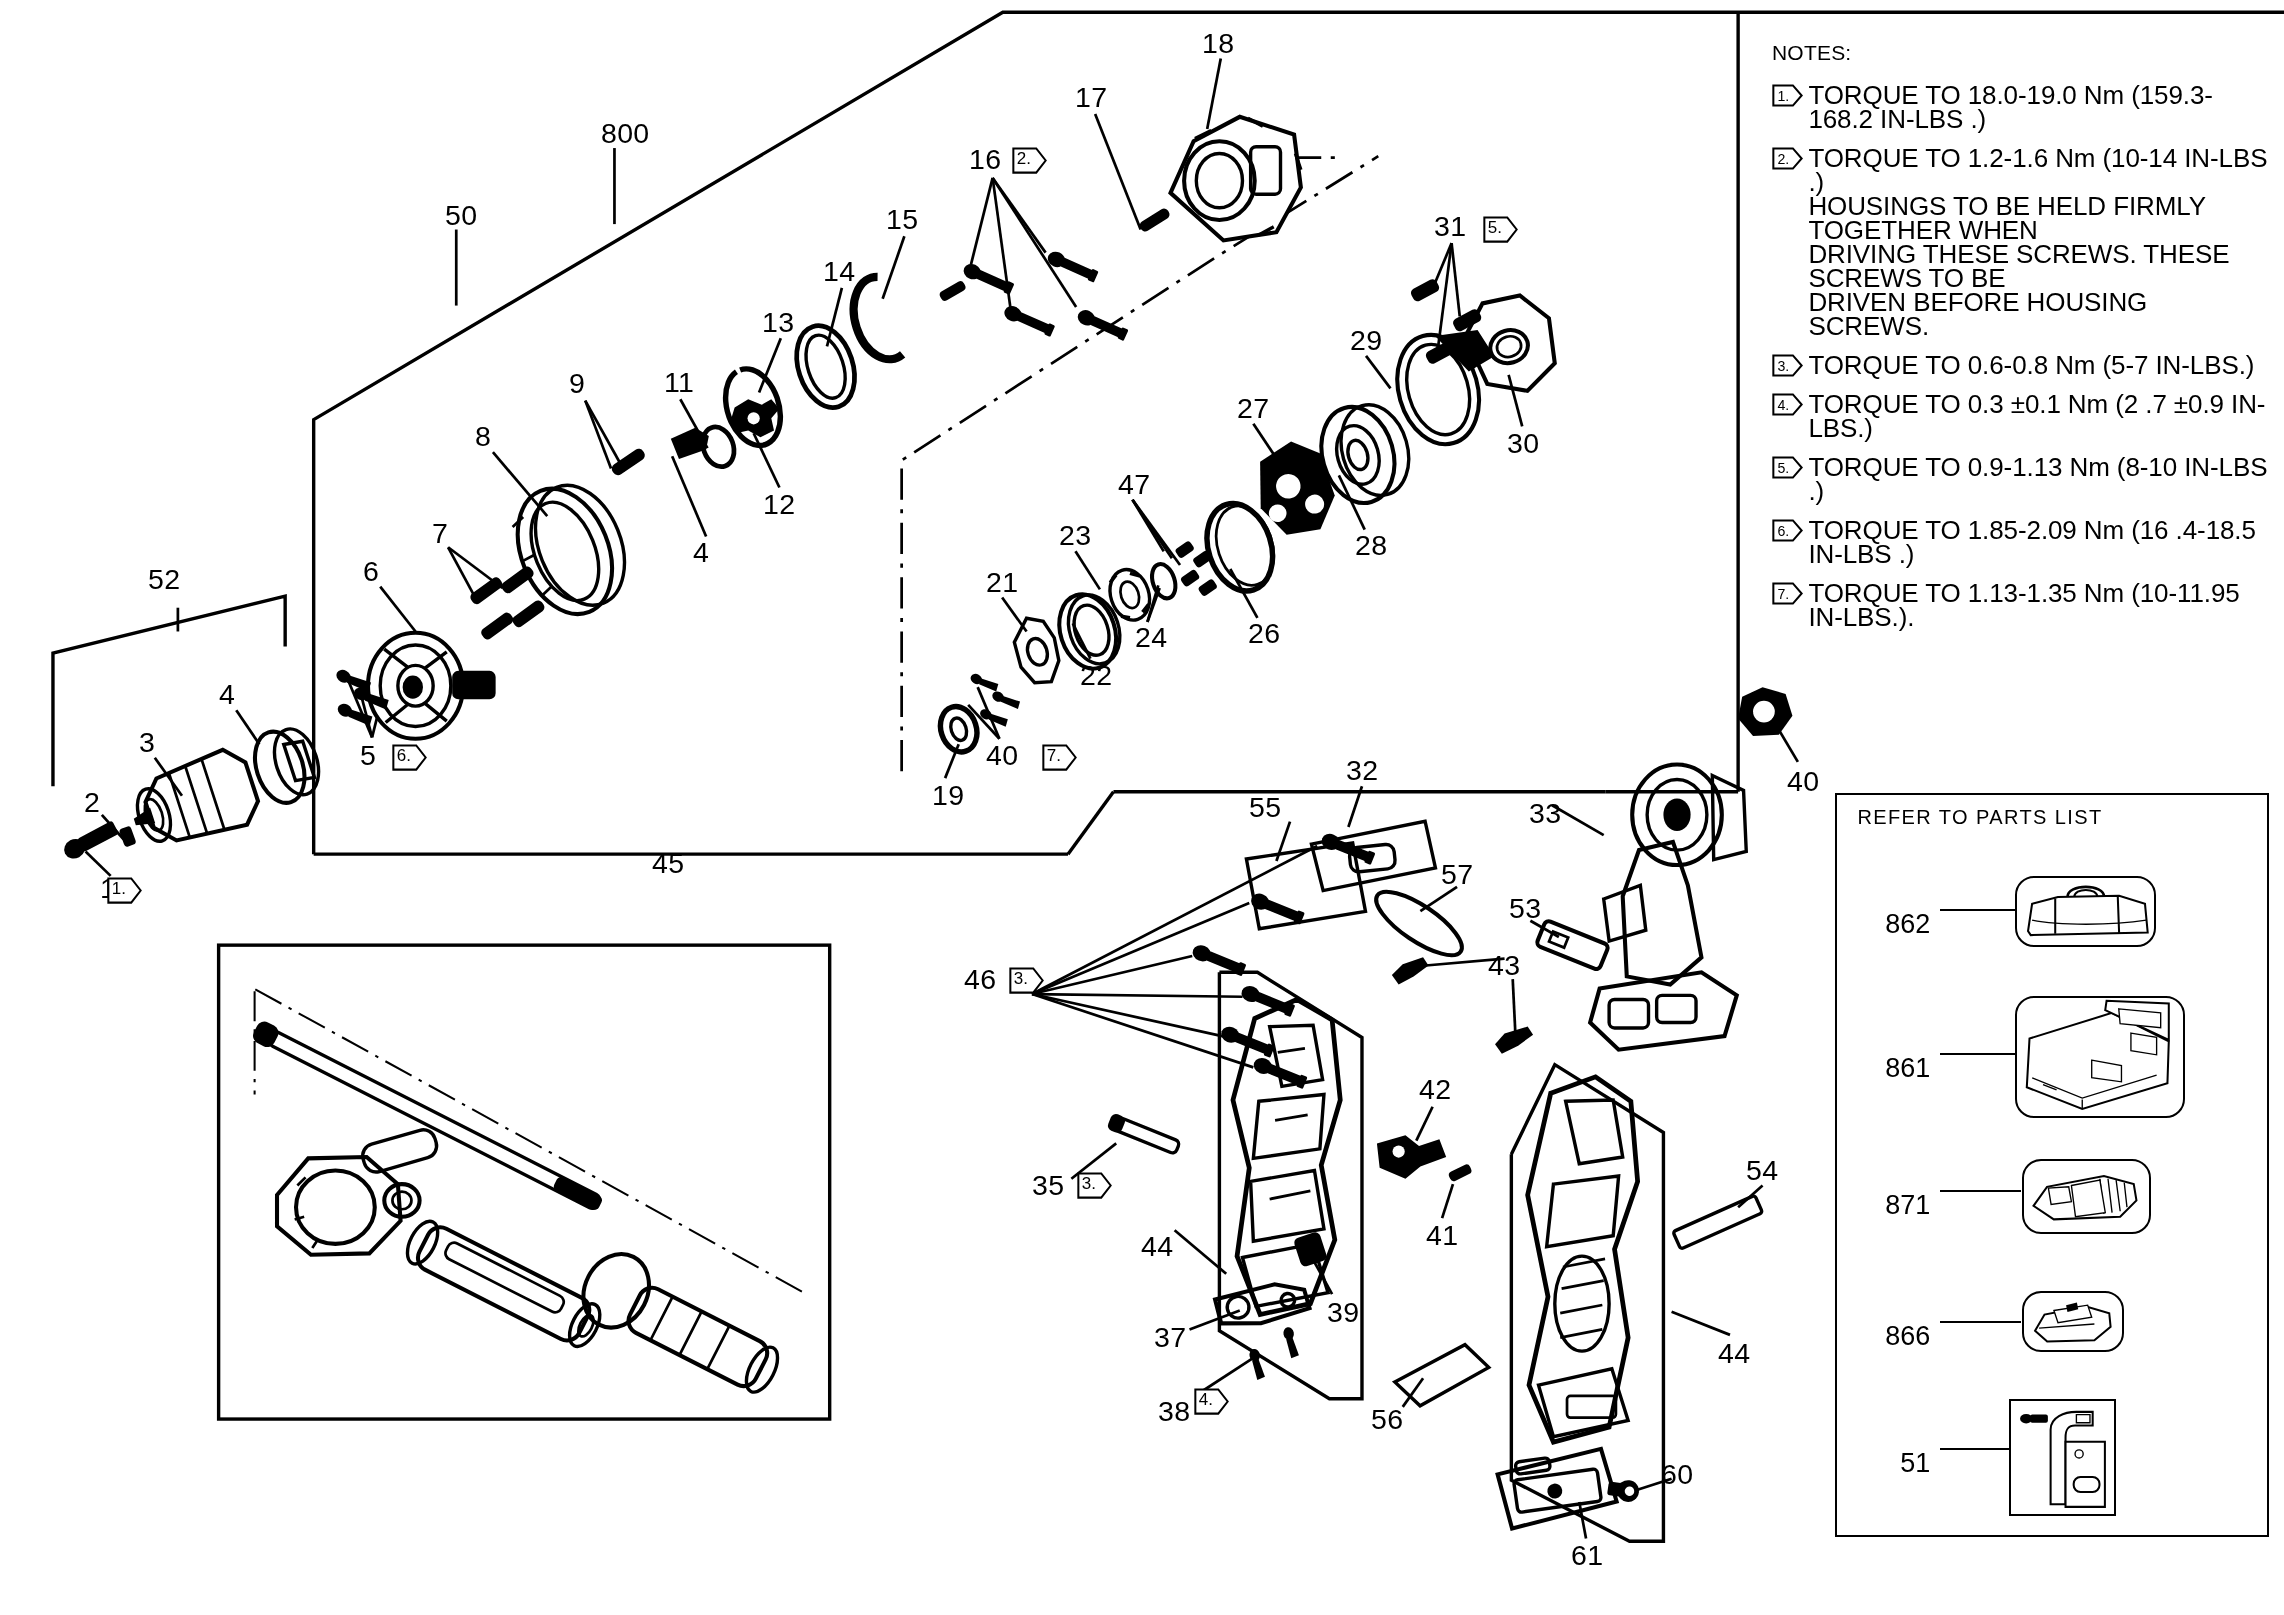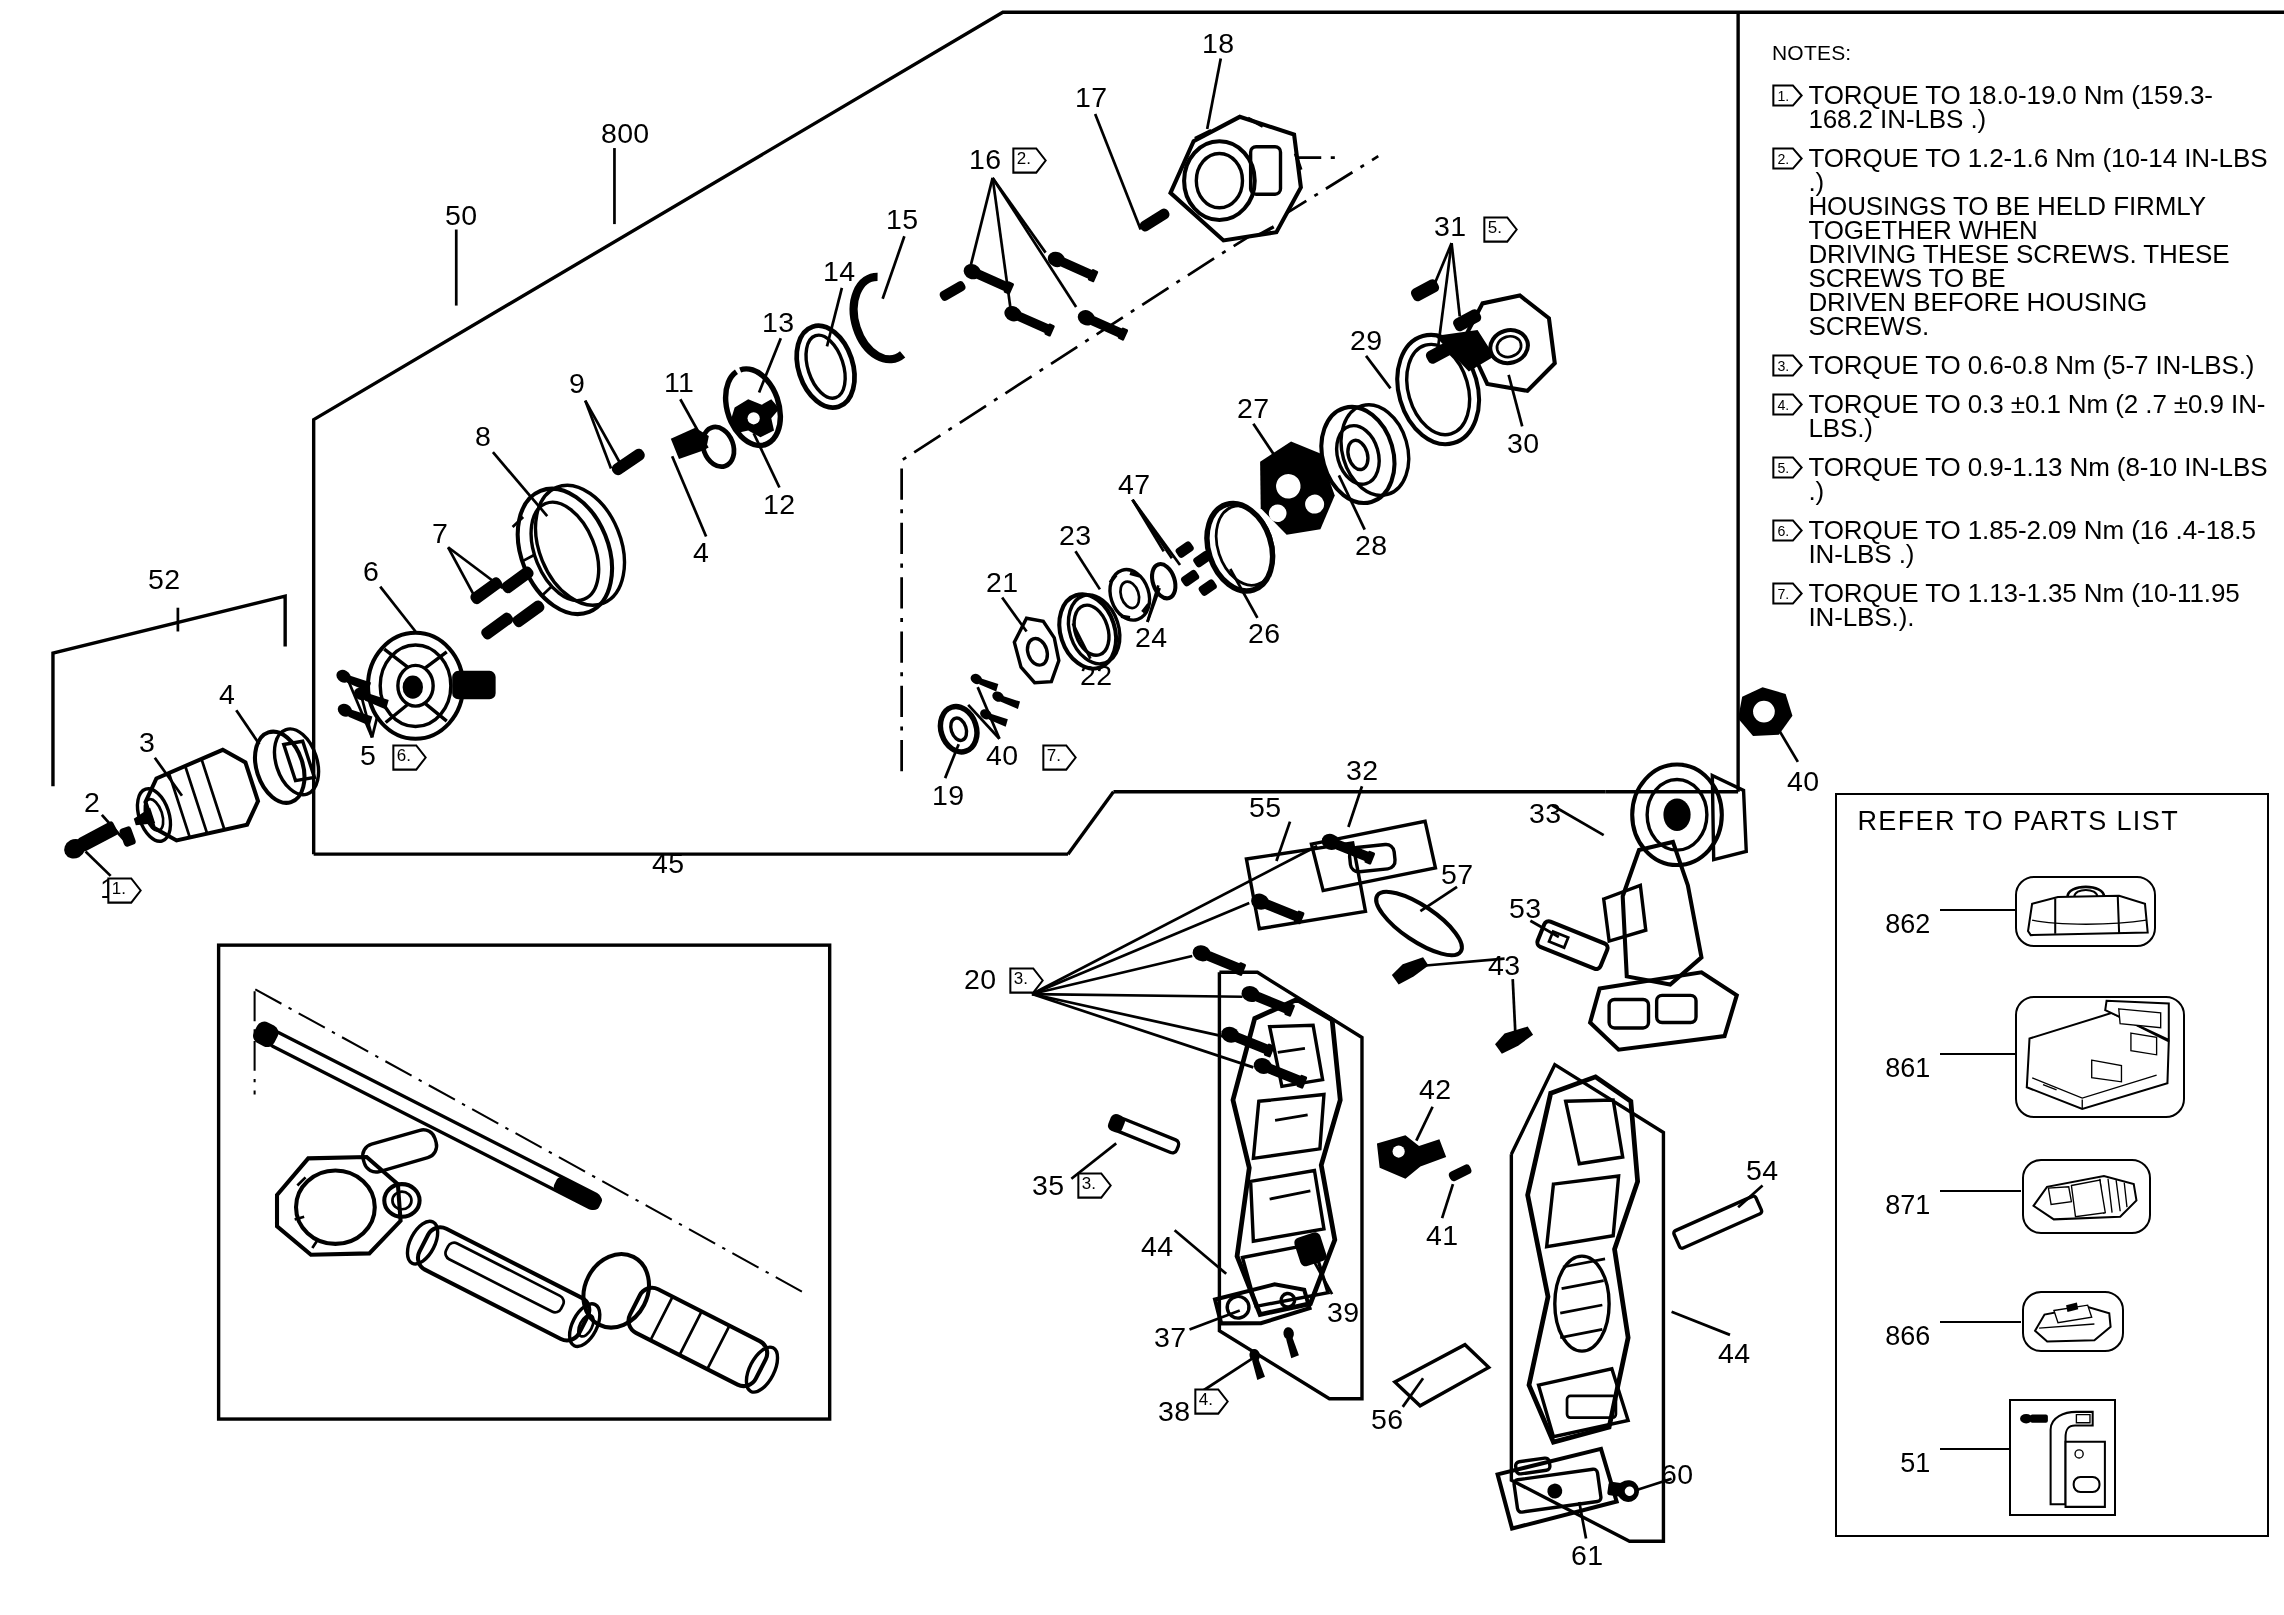--- a/index.html
+++ b/index.html
@@ -17,21 +17,21 @@
   
   #notes{position:absolute;left:1772px;top:41px;width:502px;}
   #notes .ntitle{font-size:21px;margin-bottom:17.7px;letter-spacing:0.2px;}
   .noterow{position:relative;display:flex;margin-bottom:15px;}
   .noterow .nflag{position:relative;flex:0 0 auto;width:31px;height:23px;margin-right:5.4px;margin-top:1.4px;}
   .noterow .ntext{font-size:26px;line-height:24px;letter-spacing:-0.1px;}
 
   
   #partsbox{position:absolute;left:1835px;top:793px;width:430px;height:740px;
             border:2.7px solid #000;background:#fff;}
-  #partsbox .pbtitle{position:absolute;left:20.4px;top:11px;font-size:27px;letter-spacing:1.4px;}
+  #partsbox .pbtitle{position:absolute;left:20.4px;top:11px;font-size:20px;letter-spacing:1.4px;}
   .prow{position:absolute;display:flex;align-items:flex-start;}
   .prow .plabel{font-size:27px;width:81px;text-align:right;}
   .prow .pline{height:2px;background:#000;margin:0 0 0 9.5px;}
   .pthumb{position:absolute;border:2px solid #000;background:#fff;box-sizing:border-box;}
   .pthumb.round{border-radius:19px;}
   svg.ov{position:absolute;left:0;top:0;width:2284px;height:1616px;overflow:visible;pointer-events:none;}
 </style>
 </head>
 <body>
 
@@ -602,21 +602,21 @@
     <div class="num big" style="left:986px;top:741px">40</div>
     <div class="num big" style="left:932px;top:781px">19</div>
     <div class="num big" style="left:652px;top:849px">45</div>
     <div class="num big" style="left:1346px;top:756px">32</div>
     <div class="num big" style="left:1249px;top:793px">55</div>
     <div class="num big" style="left:1441px;top:860px">57</div>
     <div class="num big" style="left:1529px;top:799px">33</div>
     <div class="num big" style="left:1787px;top:767px">40</div>
     <div class="num big" style="left:1509px;top:894px">53</div>
     <div class="num big" style="left:1488px;top:951px">43</div>
-    <div class="num big" style="left:964px;top:965px">20</div>
+    <div class="num big" style="left:964px;top:965px">46</div>
     <div class="num big" style="left:1032px;top:1171px">35</div>
     <div class="num big" style="left:1419px;top:1075px">42</div>
     <div class="num big" style="left:1426px;top:1221px">41</div>
     <div class="num big" style="left:1141px;top:1232px">44</div>
     <div class="num big" style="left:1154px;top:1323px">37</div>
     <div class="num big" style="left:1327px;top:1298px">39</div>
     <div class="num big" style="left:1158px;top:1397px">38</div>
     <div class="num big" style="left:1371px;top:1405px">56</div>
     <div class="num big" style="left:1746px;top:1156px">54</div>
     <div class="num big" style="left:1718px;top:1339px">44</div>

